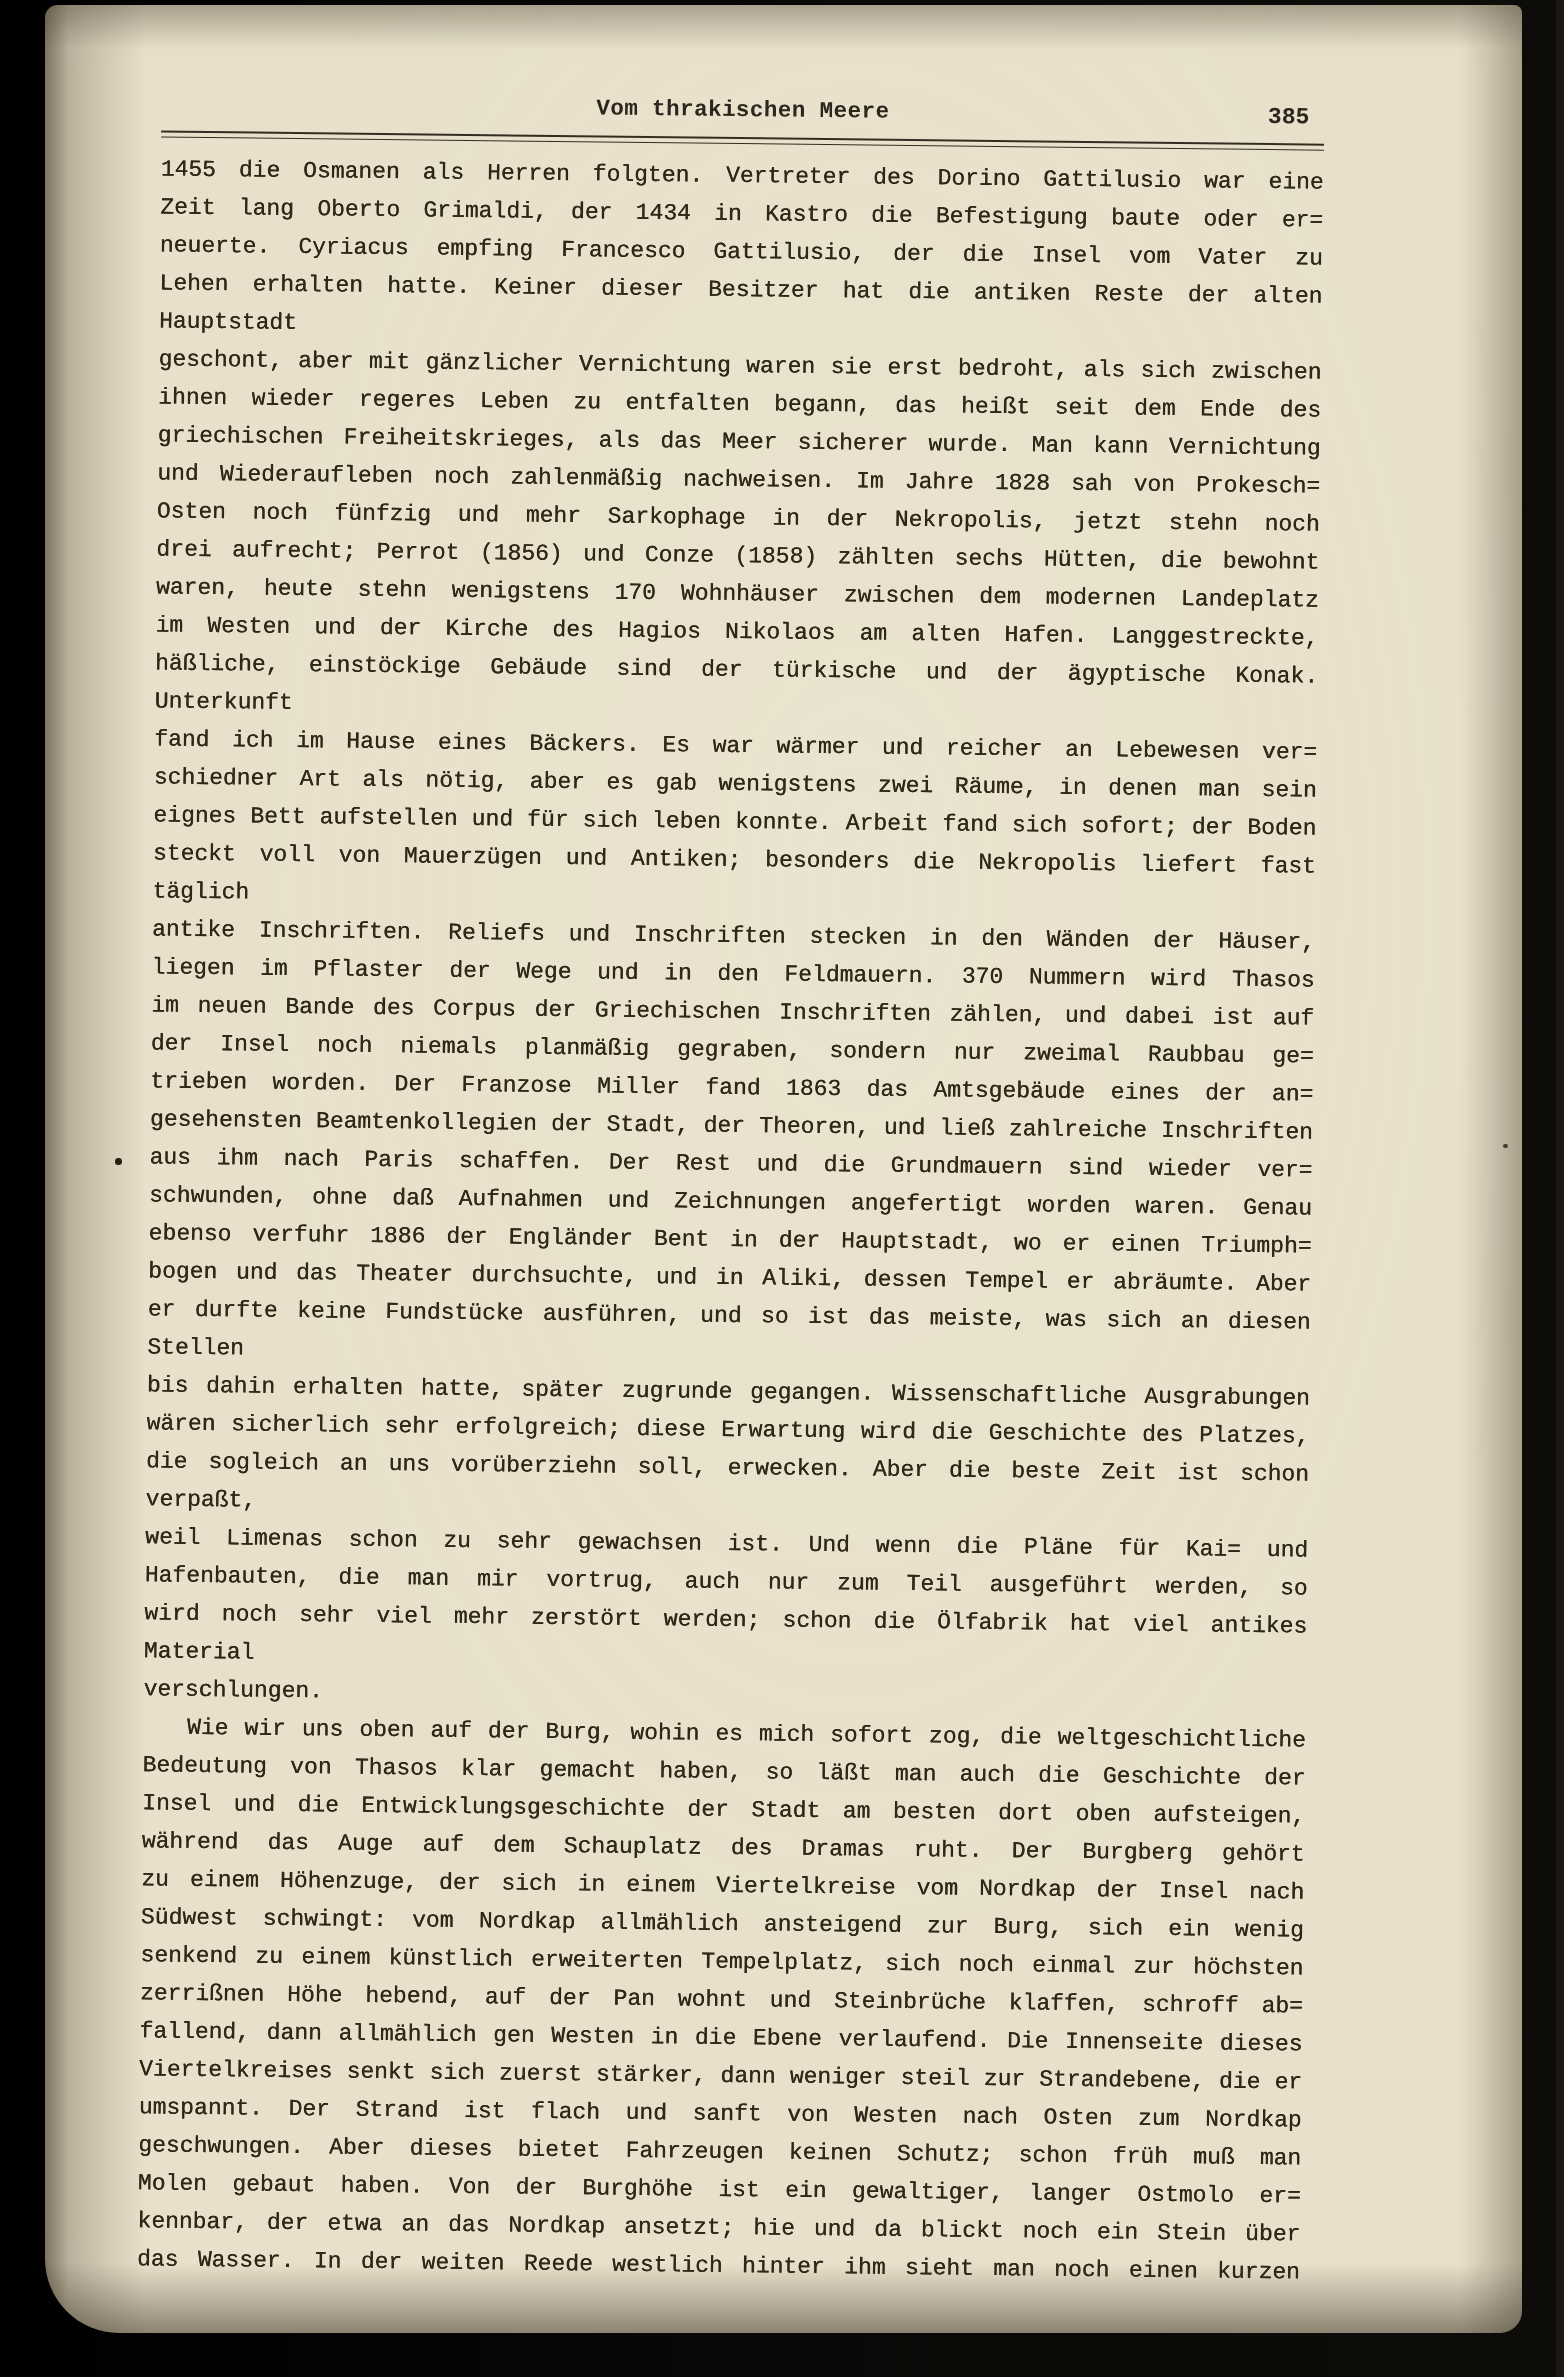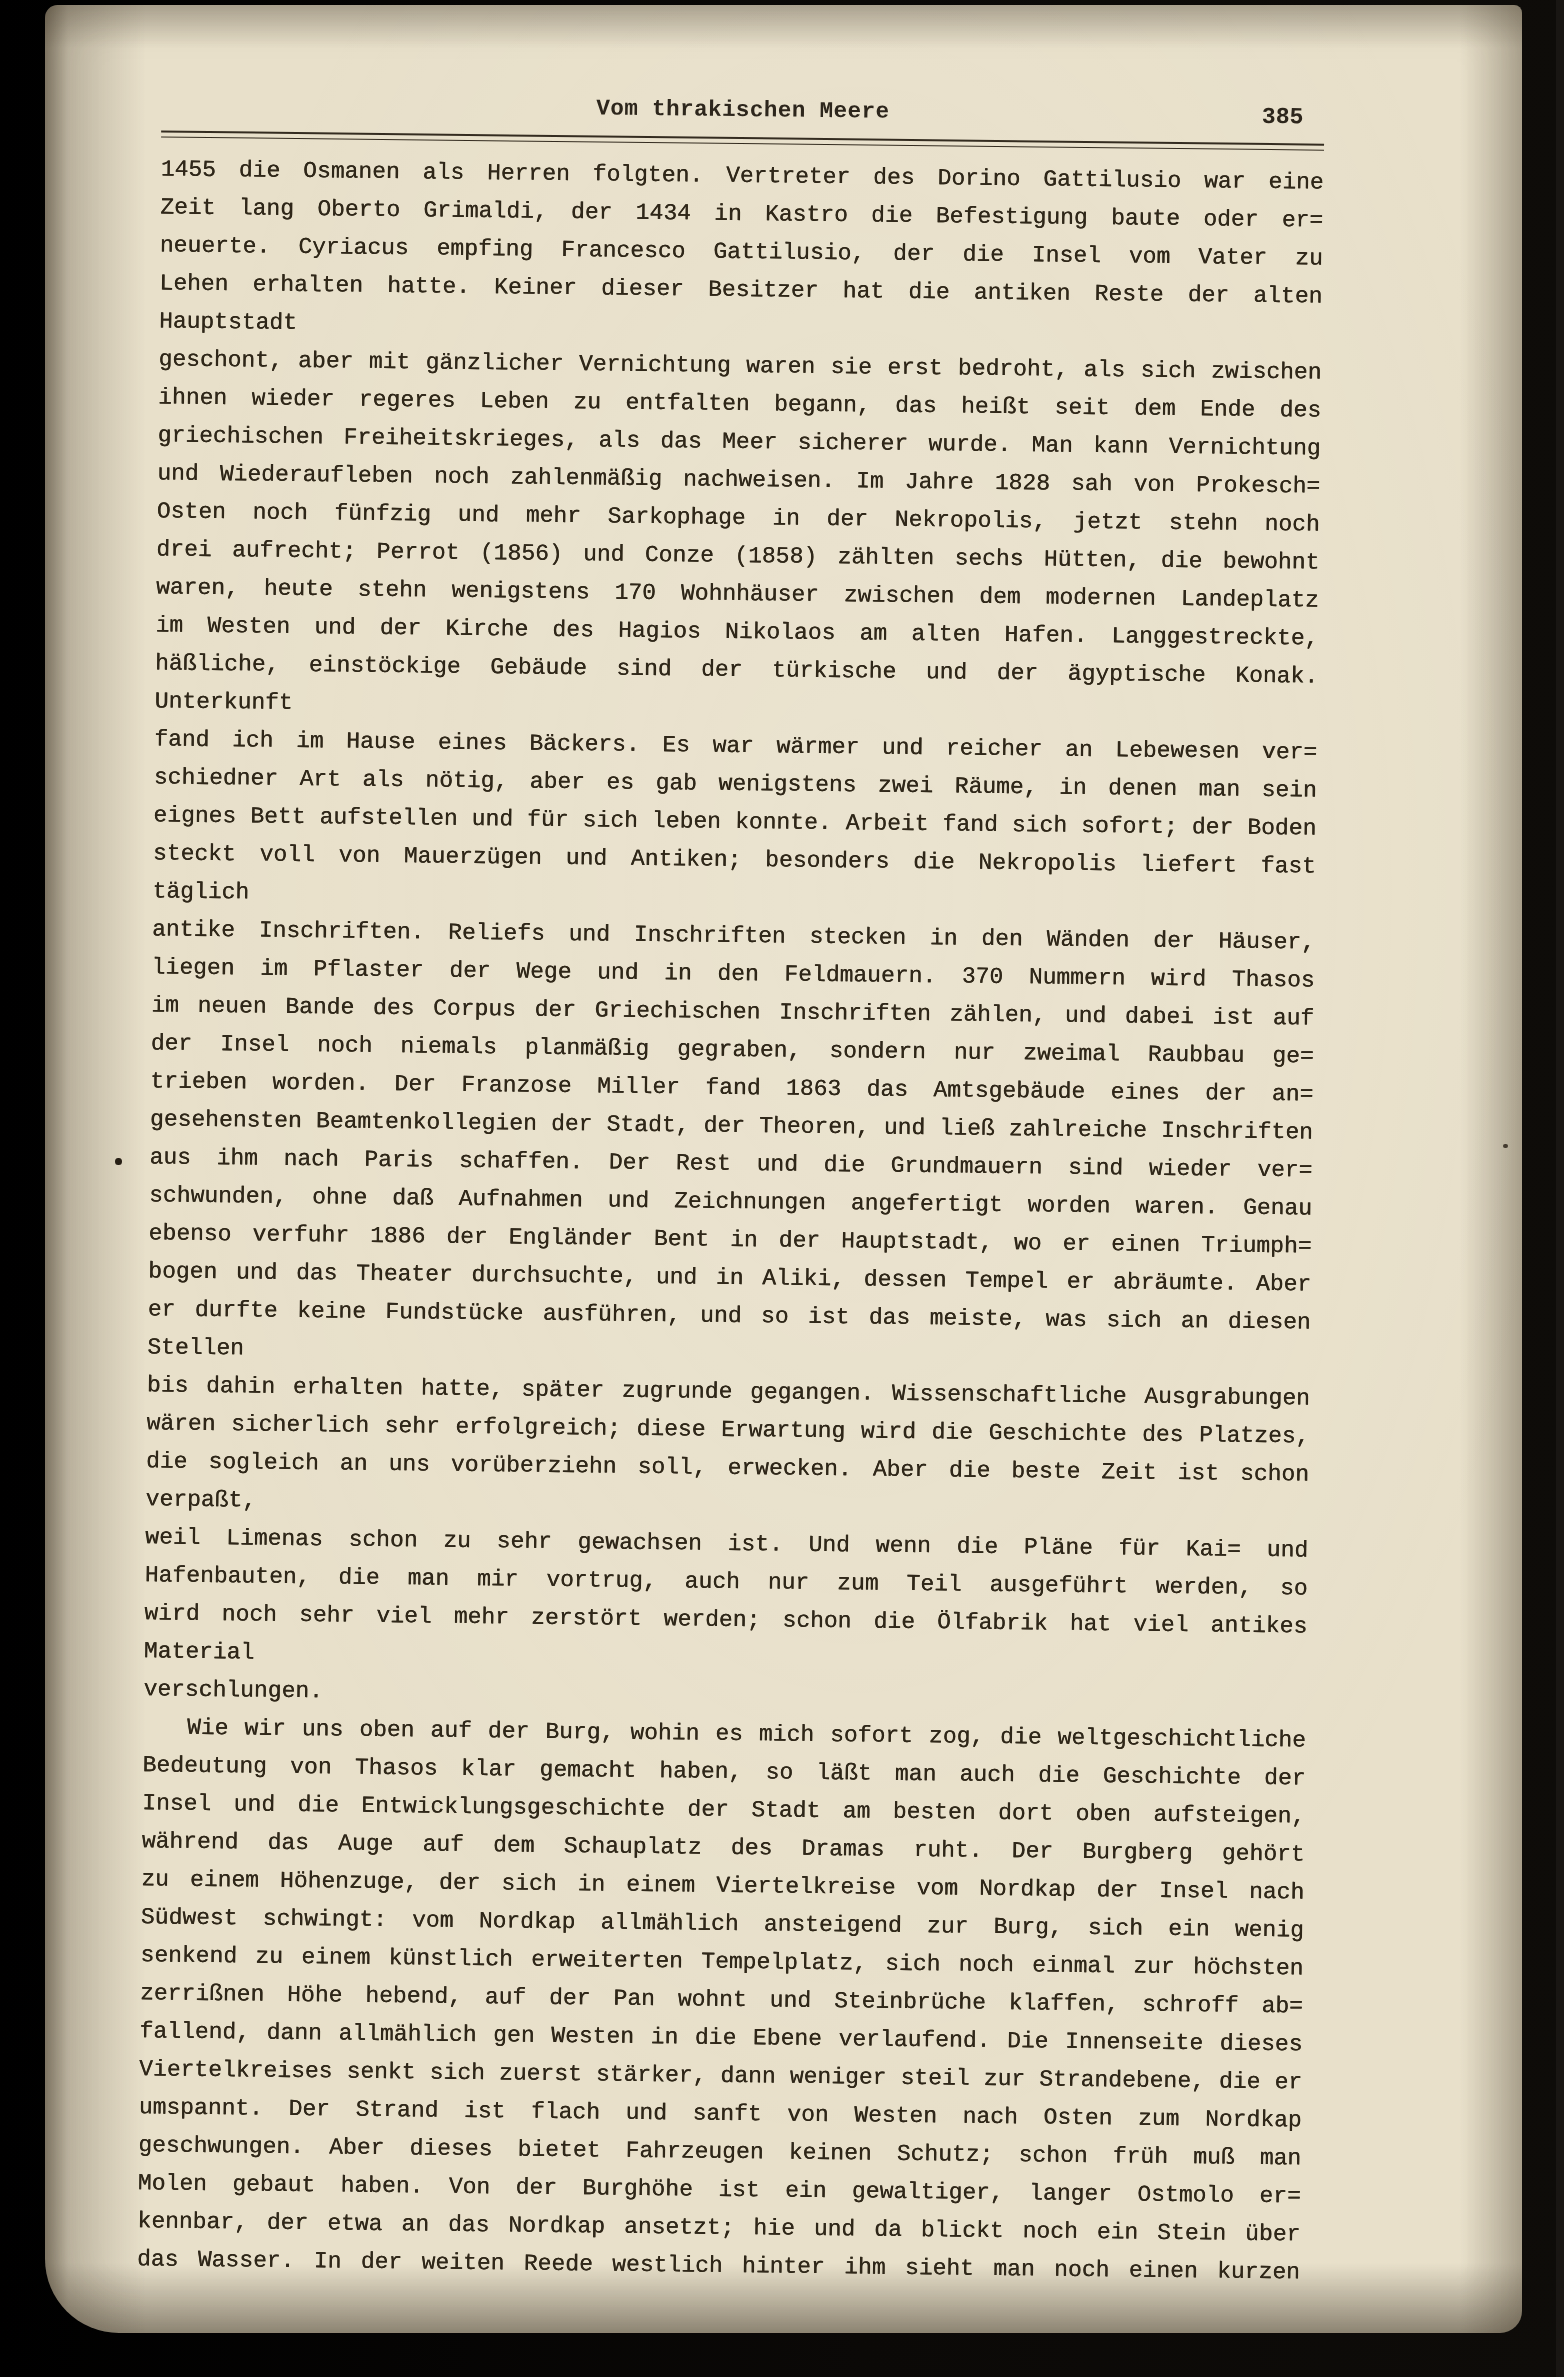--- a/index.html
+++ b/index.html
@@ -44,21 +44,21 @@
     height: 31px;
   }
   .running-title {
     position: absolute; left: 0; right: 0;
     text-align: center;
     font-size: 22.6px; font-weight: bold;
     letter-spacing: 0.4px;
     color: #2d261c;
   }
   .page-number {
-    position: absolute; right: 21px; top: 0.8px;
+    position: absolute; right: 15px; top: 0.8px;
     font-size: 23px; font-weight: bold;
     color: #2d261c;
   }
   .double-rule {
     margin-top: 9.3px;
     height: 3.9px;
     border-top: 2.3px solid #342c20;
     border-bottom: 1.6px solid #342c20;
   }
   .body-text {

